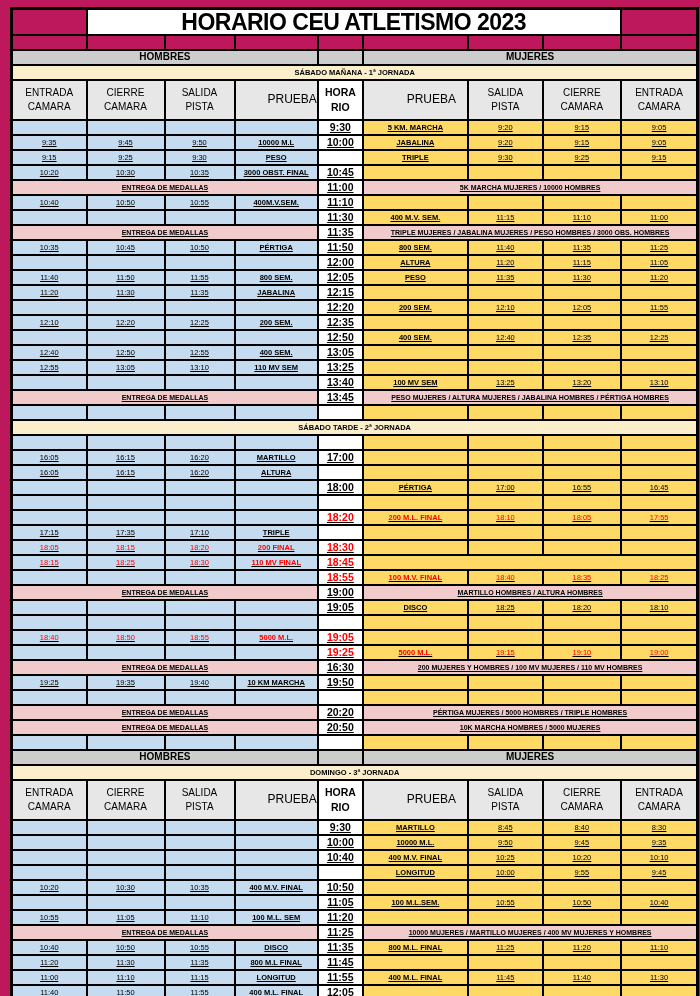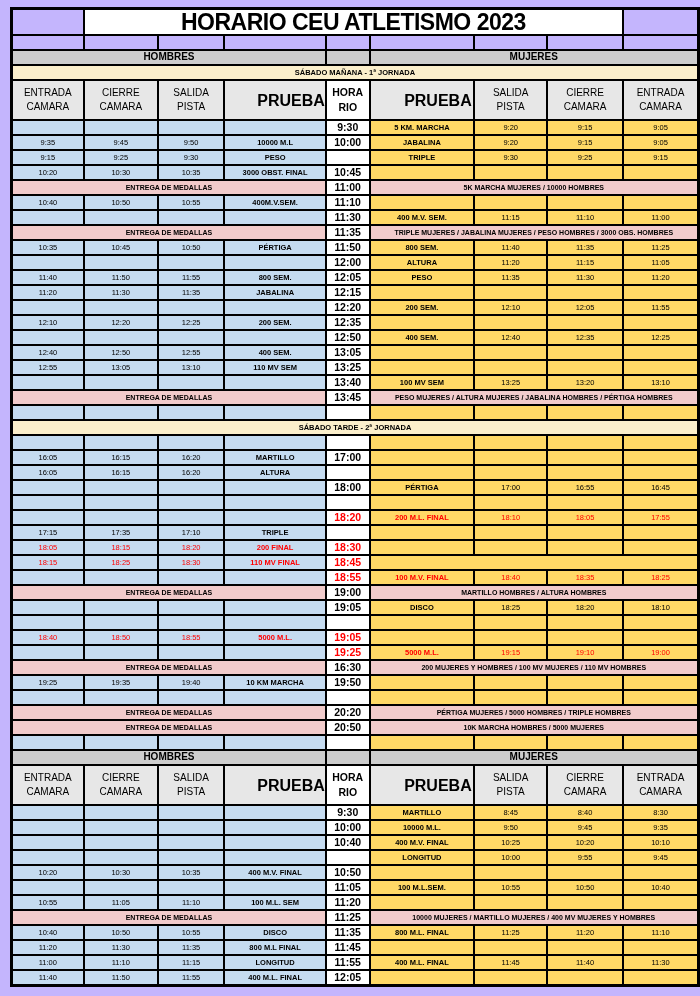--- a/index.html
+++ b/index.html
@@ -1,36 +1,36 @@
 <!DOCTYPE html>
 <html><head>
 <meta charset="utf-8">
 <style>
   html,body{margin:0;padding:0;background:#ffffff;}
   body{font-family:"Liberation Sans", sans-serif;}
-  .sheet{width:700px;height:996px;box-sizing:border-box;padding:7px 0 0 10px;background:#c4b5fd;}
+  .sheet{width:700px;height:996px;box-sizing:border-box;padding:7px 0 0 10px;background:#be185d;}
   table{border-collapse:collapse;table-layout:fixed;border:3px solid #000;}
   td{border:2px solid #000;padding:0;margin:0;text-align:center;vertical-align:middle;
      overflow:hidden;white-space:nowrap;font-size:7.5px;line-height:1.05;color:#000;height:13px;}
-  tr.data{height:13px;}
+  tr.data{height:13px;text-decoration:underline;}
   tr.spacer{height:8px;}
   tr.titlerow{height:24px;}
   tr.bandrow{height:13px;}
   tr.jornadarow{height:12px;}
   tr.headrow{height:40px;}
   .title{font-size:23px;font-weight:bold;letter-spacing:-0.5px;background:#fff;}
   .blue{background:#C5DBF0;}
   .yellow{background:#FFD966;}
   .pink{background:#F1CBCB;}
   .cream{background:#FBEFCB;text-align:center;}
   .grayband{background:#CDCDCD;font-size:10px;font-weight:bold;margin-top:16px;}
   .headgray{background:#E7E7E7;}
   .horahead{background:#ffffff;font-weight:bold;}
   .hcell div{font-size:10px;line-height:1.45;}
-  .hcell div.single{font-size:16px;font-weight:bold;margin-left:32px;}
+  .hcell div.single{font-size:12px;font-weight:normal;margin-left:32px;}
   .horahead div{font-size:10.5px;font-weight:bold;line-height:1.45;text-align:center;}
   .hora{background:#ffffff;font-size:10.5px;font-weight:bold;}
   .bold{font-weight:bold;}
   .jornada{font-weight:bold;font-size:7.5px;}
   .red{color:#FF0000;}
   .small{font-size:7px;}
 </style>
 </head>
 <body>
 
@@ -515,20 +515,23 @@
           <td class="yellow bold"></td>
           <td class="yellow"></td>
           <td class="yellow"></td>
           <td class="yellow"></td>
         </tr>
         <tr class="bandrow">
           <td class="grayband" colspan="4">HOMBRES</td>
           <td class="grayband"></td>
           <td class="grayband" colspan="4">MUJERES</td>
         </tr>
+        <tr class="jornadarow">
+          <td class="cream jornada" colspan="9">DOMINGO - 3ª JORNADA</td>
+        </tr>
         <tr class="headrow">
           <td class="headgray hcell">
             <div>ENTRADA</div>
             <div>CAMARA</div>
           </td>
           <td class="headgray hcell">
             <div>CIERRE</div>
             <div>CAMARA</div>
           </td>
           <td class="headgray hcell">

